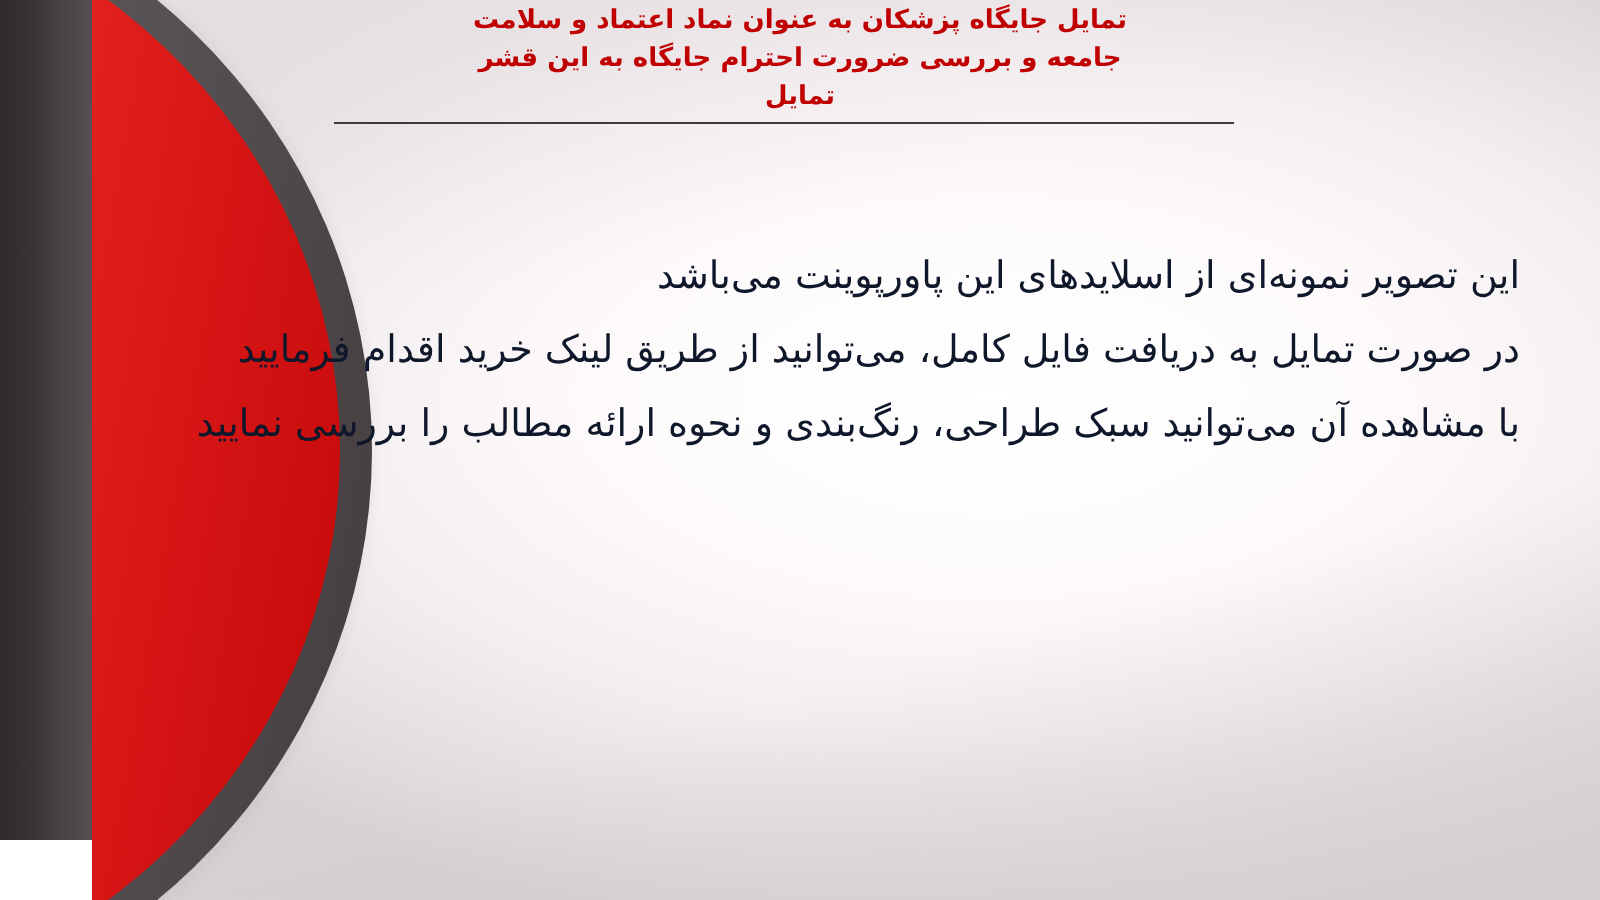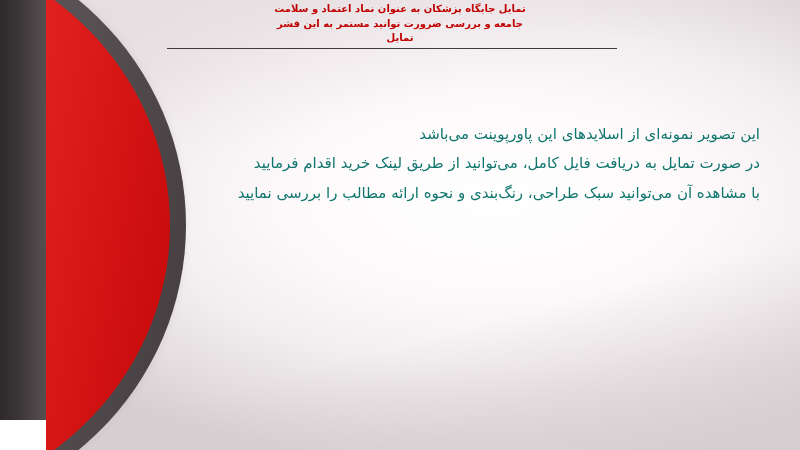--- a/index.html
+++ b/index.html
@@ -86,21 +86,21 @@
     position: absolute;
     top: 2px;
     left: 0;
     right: 0;
     z-index: 5;
     text-align: center;
     padding: 0 40px;
   }
   .title-line {
     color: #c00000;
-    font-size: 10px;
+    font-size: 13px;
     font-weight: bold;
     line-height: 1.45;
     letter-spacing: 0;
     white-space: nowrap;
   }
   .title-rule {
     margin: 2px auto 0 auto;
     width: 450px;
     height: 0;
     border-top: 1.5px solid #3f3b3c;
@@ -111,22 +111,22 @@
   
   .body-block {
     position: absolute;
     top: 120px;
     left: 70px;
     right: 40px;
     z-index: 5;
     text-align: right;
   }
   .body-line {
-    color: #0f766e;
-    font-size: 15px;
+    color: #0f172a;
+    font-size: 19px;
     line-height: 1.95;
     white-space: nowrap;
   }
 
   
   .bottom-notch {
     position: absolute;
     left: 0;
     bottom: 0;
     width: 46px;
@@ -146,21 +146,21 @@
   <div class="grey-crescent"></div>
   <div class="arc-shadow"></div>
   <div class="red-arc">
     
   </div>
   <div class="left-band"></div>
   <div class="bottom-notch"></div>
 
   <div class="title-block">
     <div class="title-line">تمایل جایگاه پزشکان به عنوان نماد اعتماد و سلامت</div>
-    <div class="title-line">جامعه و بررسی ضرورت توانید مستمر به این قشر</div>
+    <div class="title-line">جامعه و بررسی ضرورت احترام جایگاه به این قشر</div>
     <div class="title-line">تمایل</div>
     <div class="title-rule"></div>
   </div>
 
   <div class="body-block">
     <div class="body-line">این تصویر نمونه‌ای از اسلایدهای این پاورپوینت می‌باشد</div>
     <div class="body-line">در صورت تمایل به دریافت فایل کامل، می‌توانید از طریق لینک خرید اقدام فرمایید</div>
     <div class="body-line">با مشاهده آن می‌توانید سبک طراحی، رنگ‌بندی و نحوه ارائه مطالب را بررسی نمایید</div>
   </div>
 

